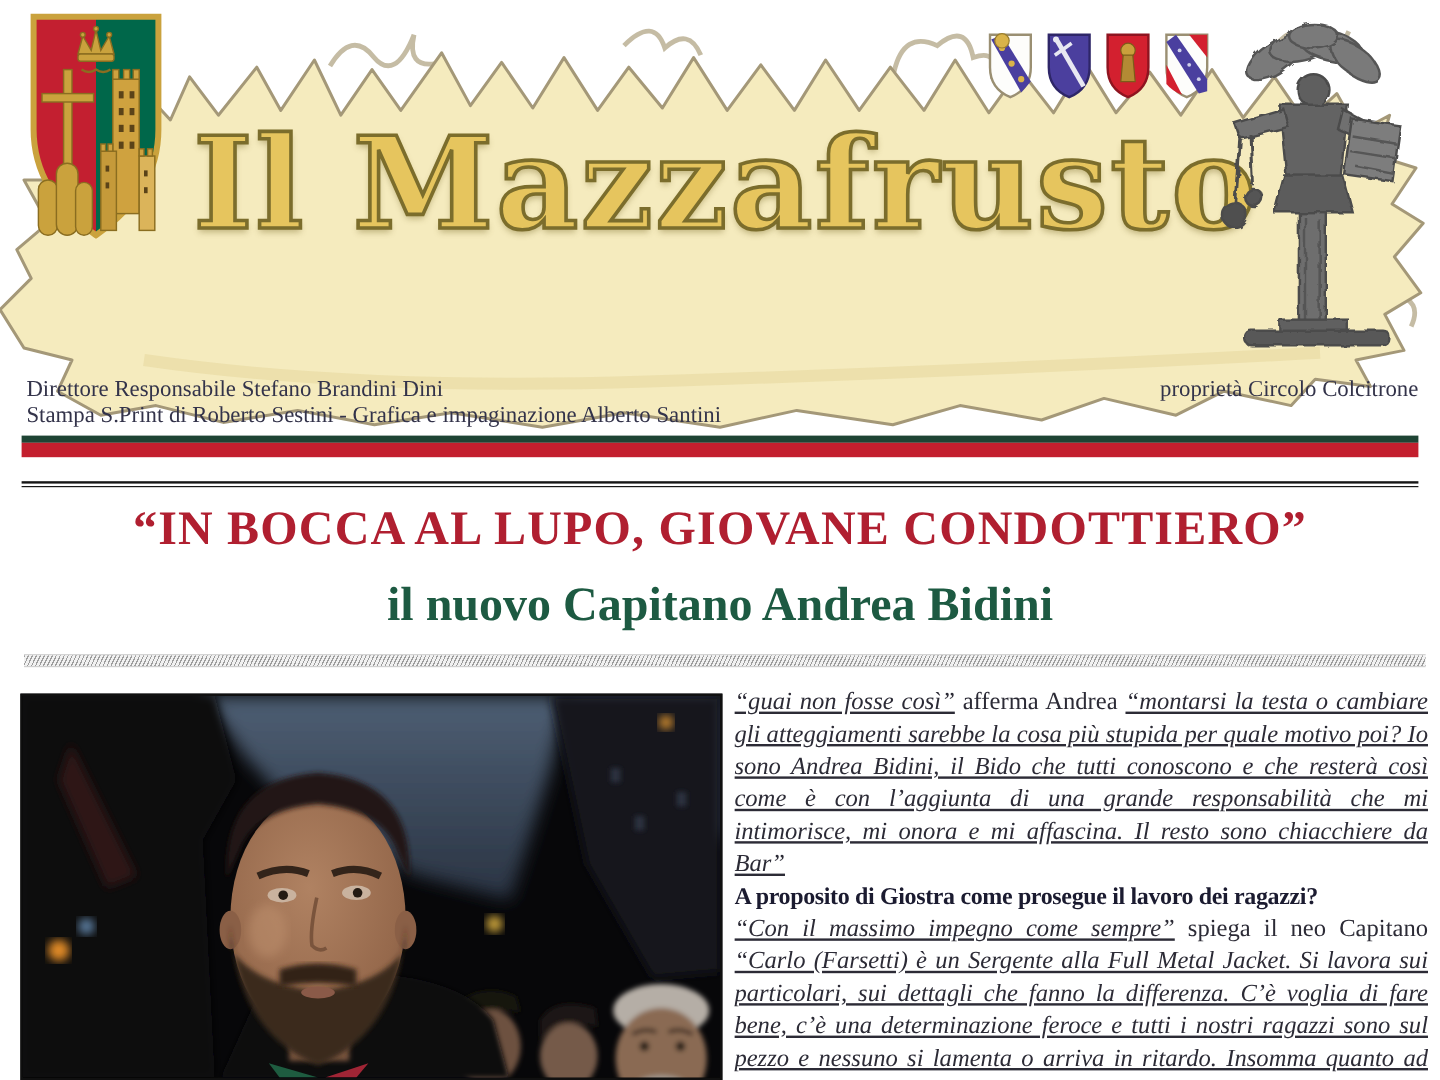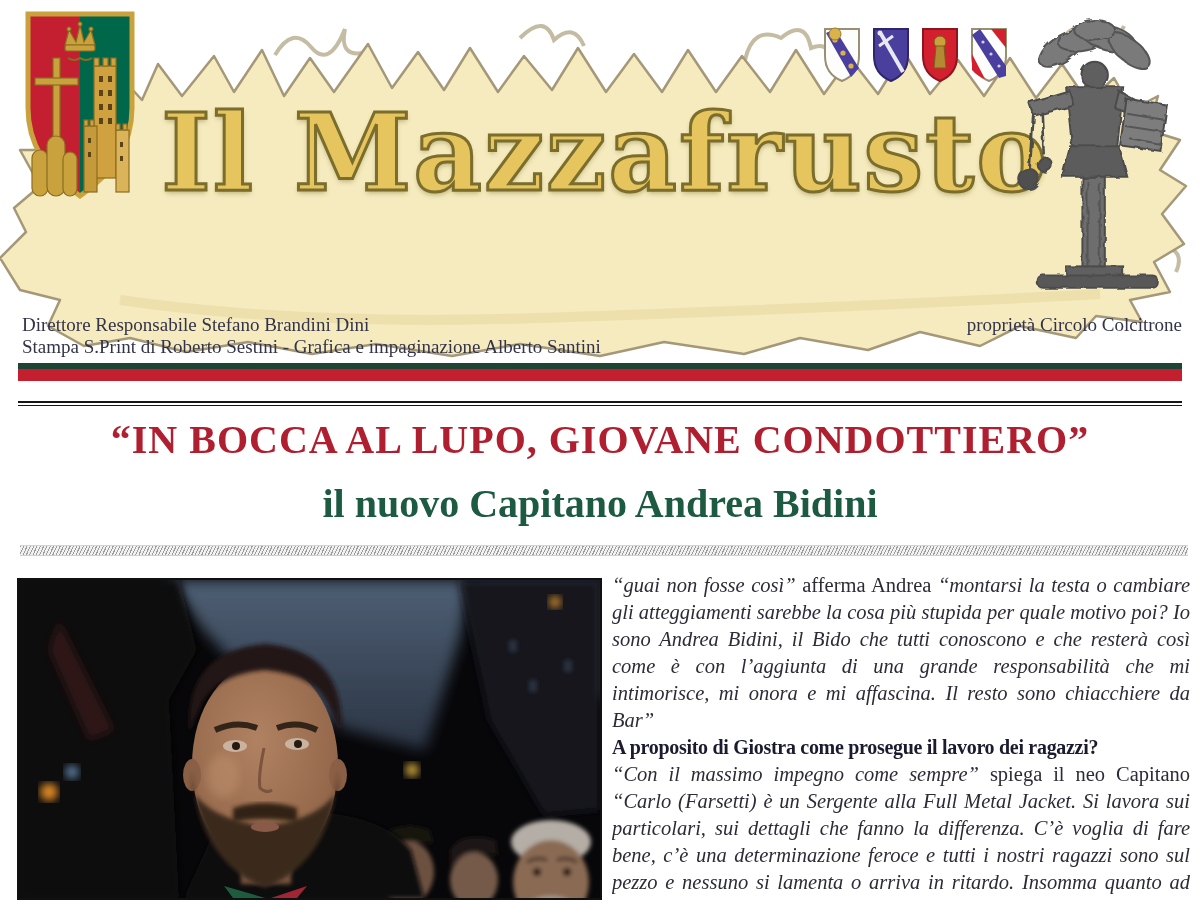--- a/index.html
+++ b/index.html
@@ -40,21 +40,21 @@
       background:repeating-linear-gradient(115deg,#9d9d9d 0 1px,#f1f1f1 1px 3px);
       border-top:1px solid #d4d4d4;border-bottom:1px solid #cfcfcf;}
 
   
   .photo{position:absolute;top:578px;left:17px;width:585px;height:322px;
       border:2px solid #101010;box-sizing:border-box;background:#060608;}
   .photo svg{width:100%;height:100%;display:block;}
   .article-body{position:absolute;top:572px;left:612px;width:578px;height:328px;
       overflow:hidden;font-size:20.5px;line-height:27px;text-align:justify;color:#2c2b36;}
   .article-body .para{margin:0;}
-  .article-body .it{font-style:italic;}
+  .article-body .it{font-style:italic;text-decoration:underline;}
   .article-body .bd{font-weight:bold;color:#1b1b30;}
   .article-body .para.q{white-space:nowrap;letter-spacing:-0.3px;font-size:20px;}
 </style>
 </head>
 <body>
 
 <div class="page">
 
   <div class="masthead">
 

